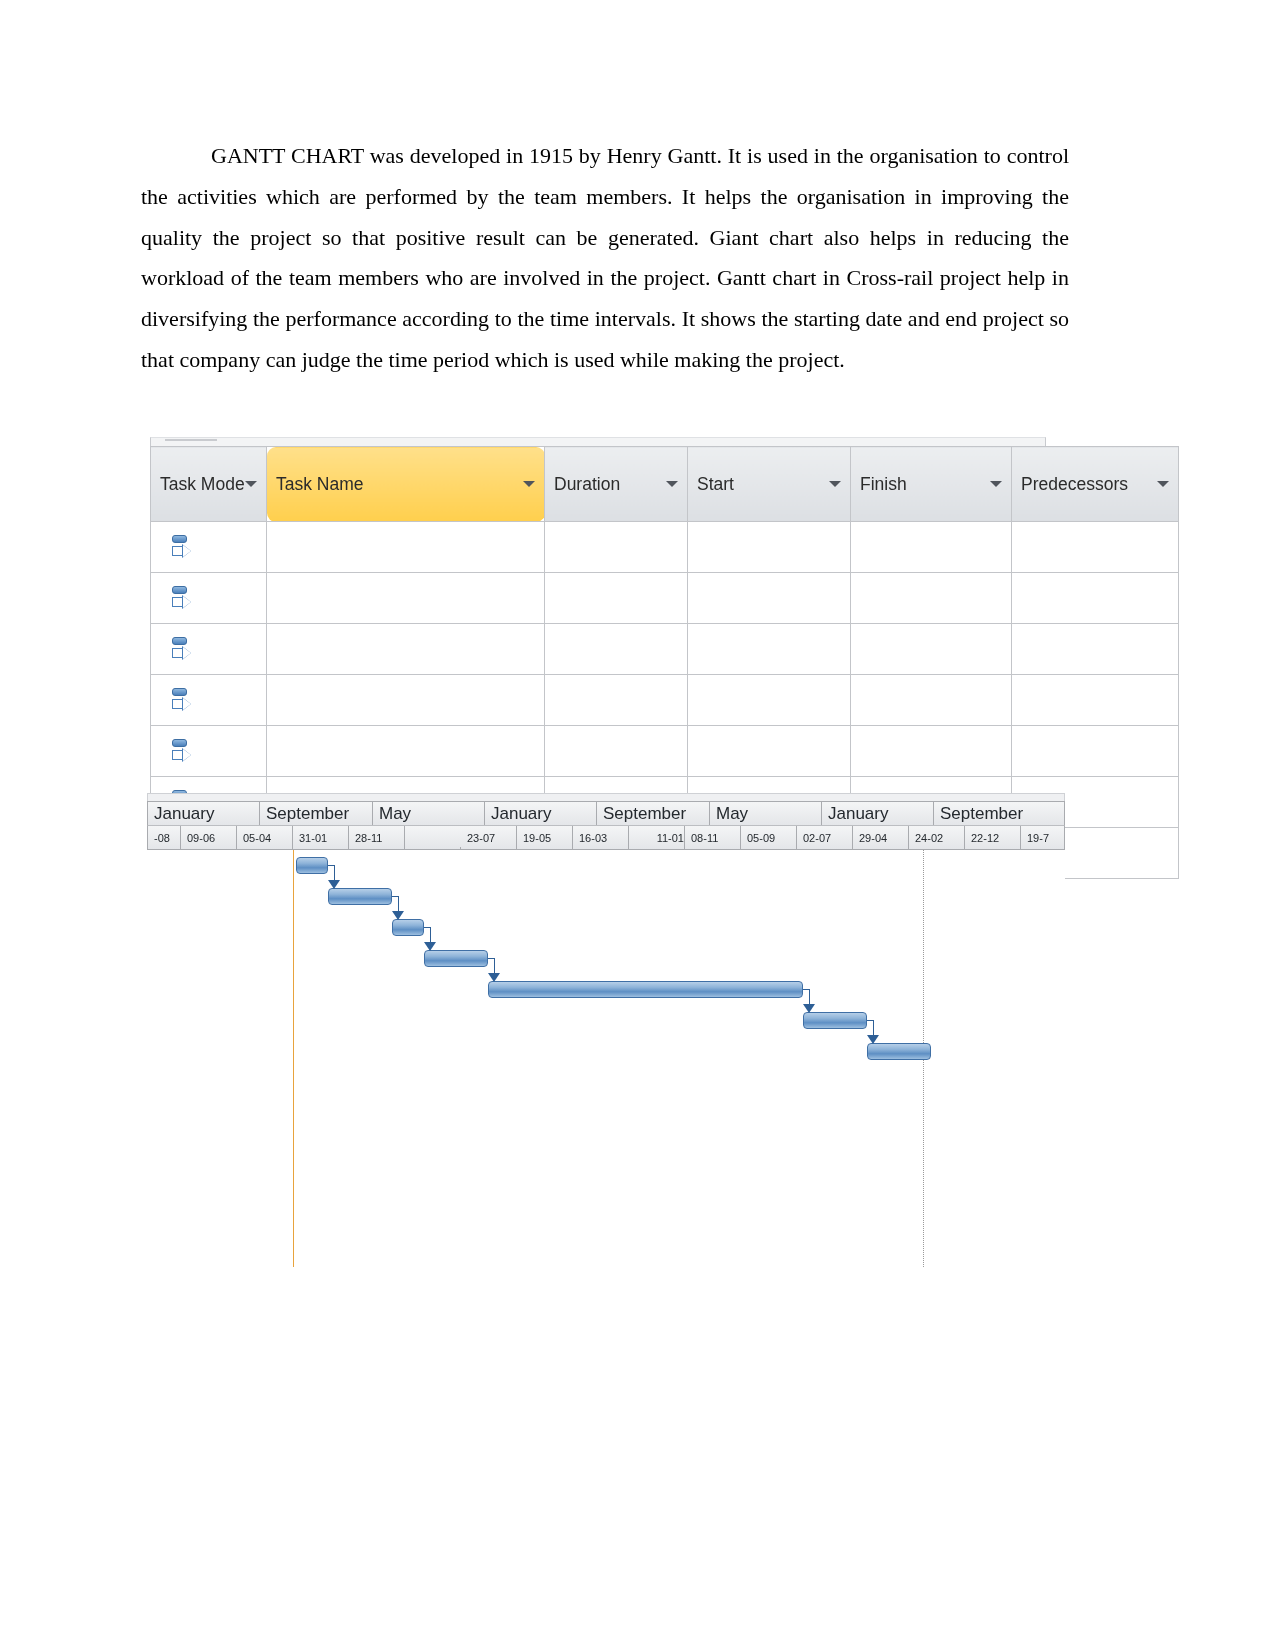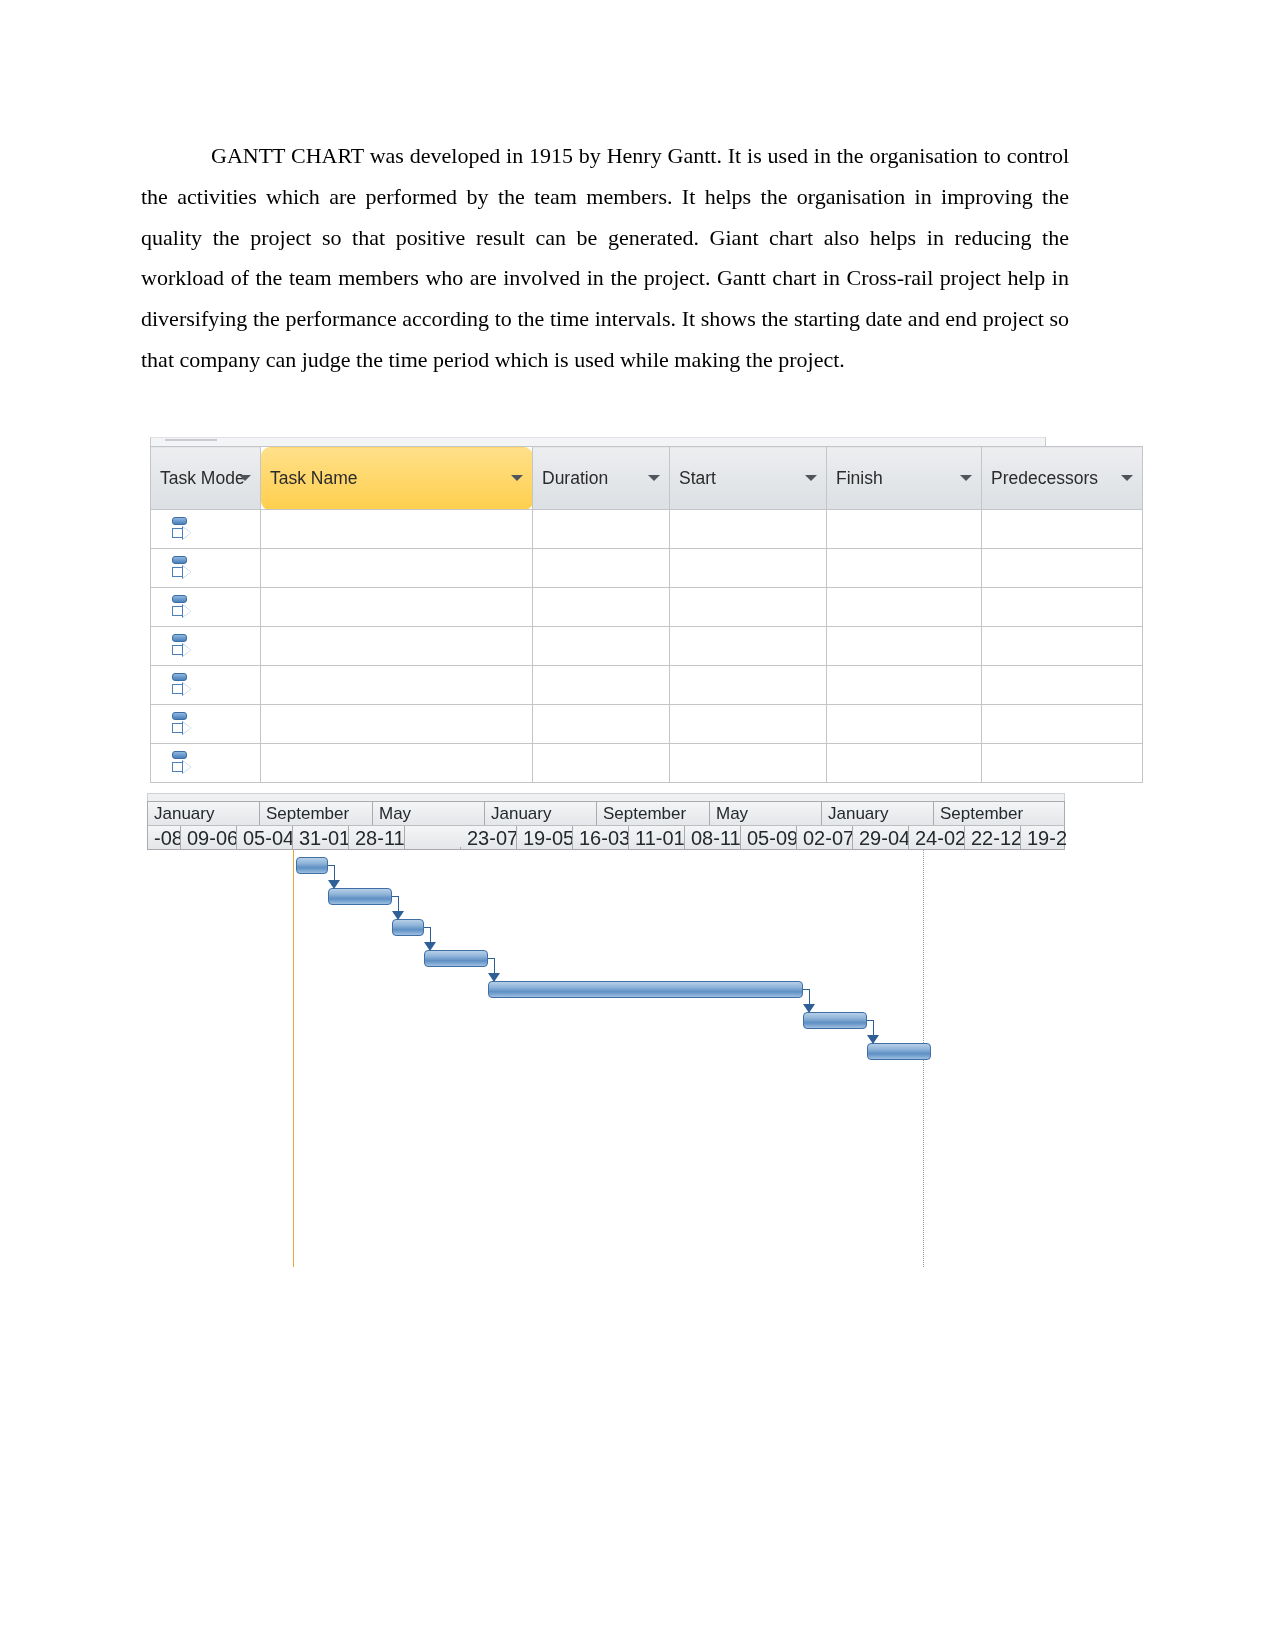--- a/index.html
+++ b/index.html
@@ -59,21 +59,21 @@
   }
   table.task-table {
     border-collapse: collapse;
     width: 896px;
     table-layout: fixed;
     font-family: "Liberation Sans", sans-serif;
   }
   table.task-table th,
   table.task-table td {
     border: 1px solid #c3c5c9;
-    padding: 6px;
+    padding: 12px;
     vertical-align: middle;
     font-weight: normal;
   }
   table.task-table thead th {
     background: #dfe2e6;
     background: linear-gradient(to bottom, #eceef0 0%, #dcdfe3 100%);
     height: 50px;
     font-size: 17.5px;
     color: #2b2b2b;
     text-align: left;
@@ -188,21 +188,21 @@
     font-family: "Liberation Sans", sans-serif;
     font-size: 17px;
     color: #24292e;
     line-height: 23px;
     padding-left: 6px;
     overflow: hidden;
     white-space: nowrap;
     flex: 0 0 auto;
   }
   .tl-cell:last-child { border-right: none; }
-  .tl-dates .tl-cell { line-height: 24px; font-size: 20px; }
+  .tl-dates .tl-cell { line-height: 24px; font-size: 11px; }
 
   .tl-canvas {
     position: relative;
     height: 417px;
     background: #ffffff;
     border-left: 1px solid #ffffff;
   }
   .gridline-today {
     position: absolute;
     top: 0;
@@ -362,21 +362,21 @@
       <div class="tl-cell" style="width: 56px;">23-07</div>
       <div class="tl-cell" style="width: 56px;">19-05</div>
       <div class="tl-cell" style="width: 56px;">16-03</div>
       <div class="tl-cell" style="width: 56px; text-align: right;">11-01</div>
       <div class="tl-cell" style="width: 56px;">08-11</div>
       <div class="tl-cell" style="width: 56px;">05-09</div>
       <div class="tl-cell" style="width: 56px;">02-07</div>
       <div class="tl-cell" style="width: 56px;">29-04</div>
       <div class="tl-cell" style="width: 56px;">24-02</div>
       <div class="tl-cell" style="width: 56px;">22-12</div>
-      <div class="tl-cell" style="width: 45px;">19-2</div>
+      <div class="tl-cell" style="width: 45px;">19-7</div>
     </div>
   <div class="tl-canvas" id="tl-canvas">
       <div class="gridline-today" style="left: 145px;"></div>
       <div class="gridline-dotted" style="left: 775px;"></div>
       <div class="gbar" title="Survey" style="left: 148px; top: 7px; width: 32px;"></div>
       <div class="gbar" title="Feasibility Study" style="left: 180px; top: 38px; width: 64px;"></div>
       <div class="gbar" title="Approval" style="left: 244px; top: 69px; width: 32px;"></div>
       <div class="gbar" title="Land Acquisition" style="left: 276px; top: 100px; width: 64px;"></div>
       <div class="gbar" title="Construction" style="left: 340px; top: 131px; width: 315px;"></div>
       <div class="gbar" title="Project Complete" style="left: 655px; top: 162px; width: 64px;"></div>

